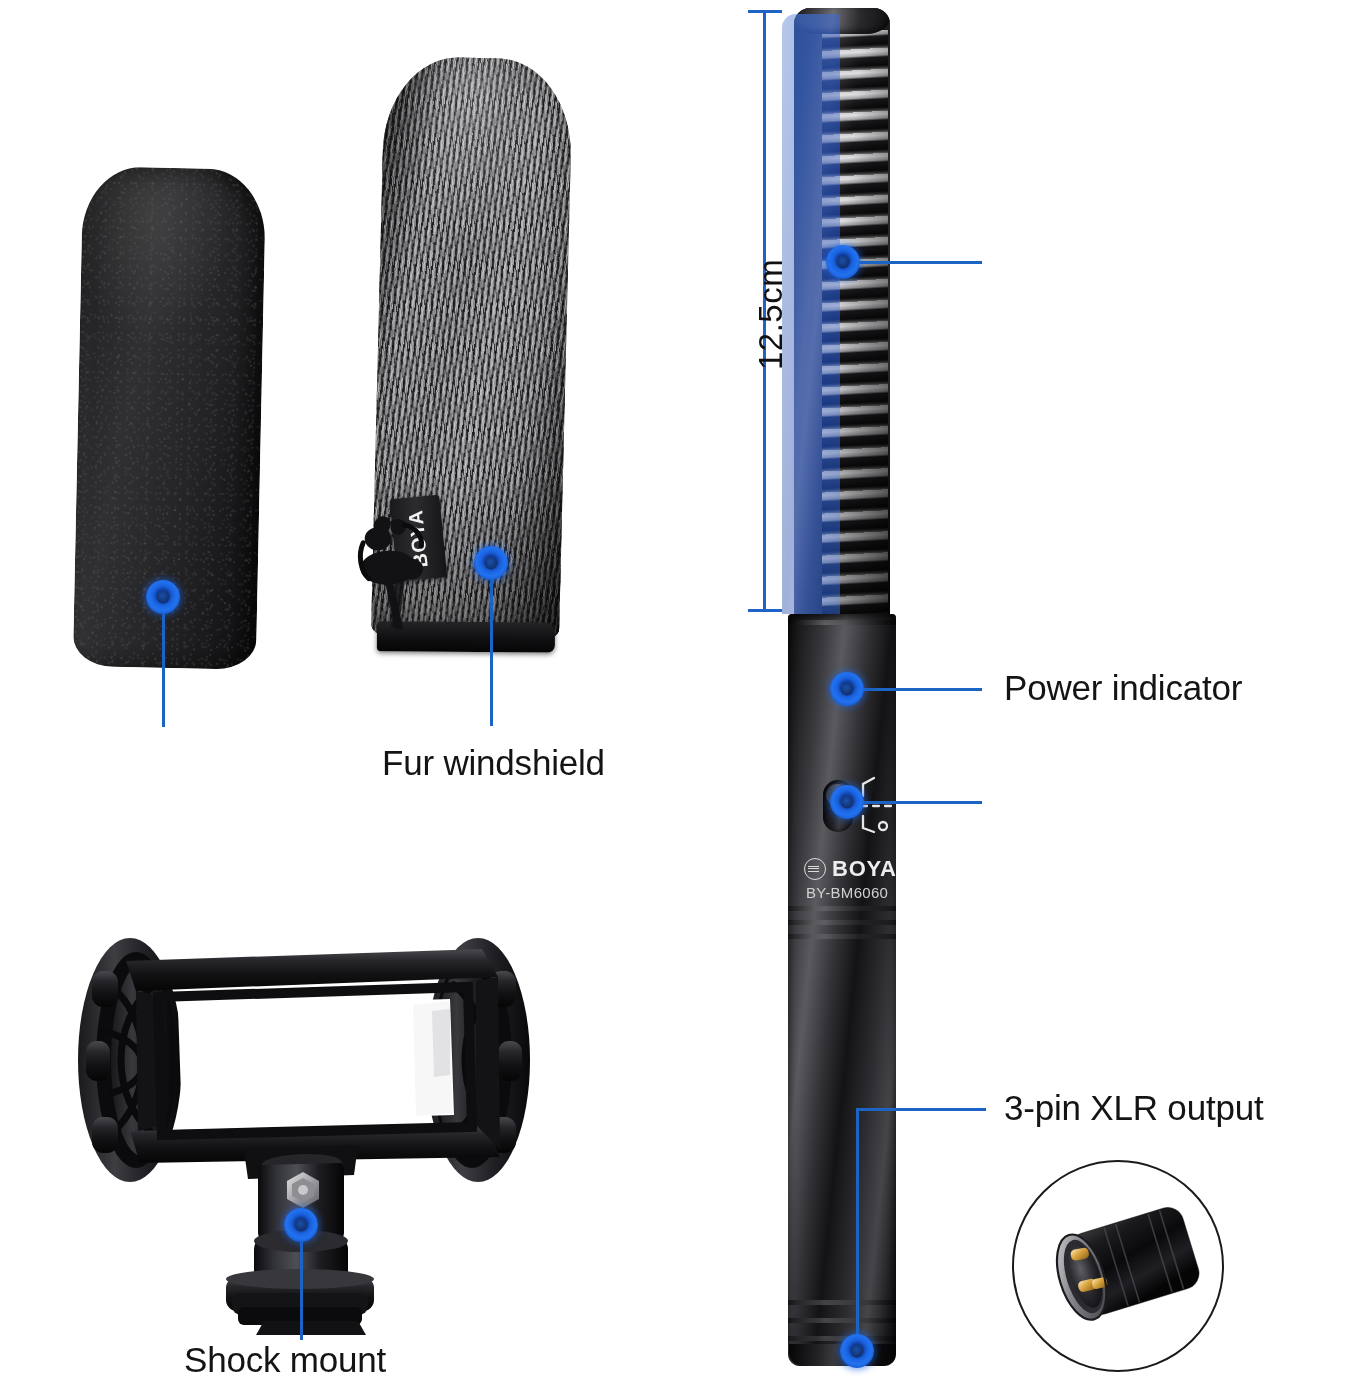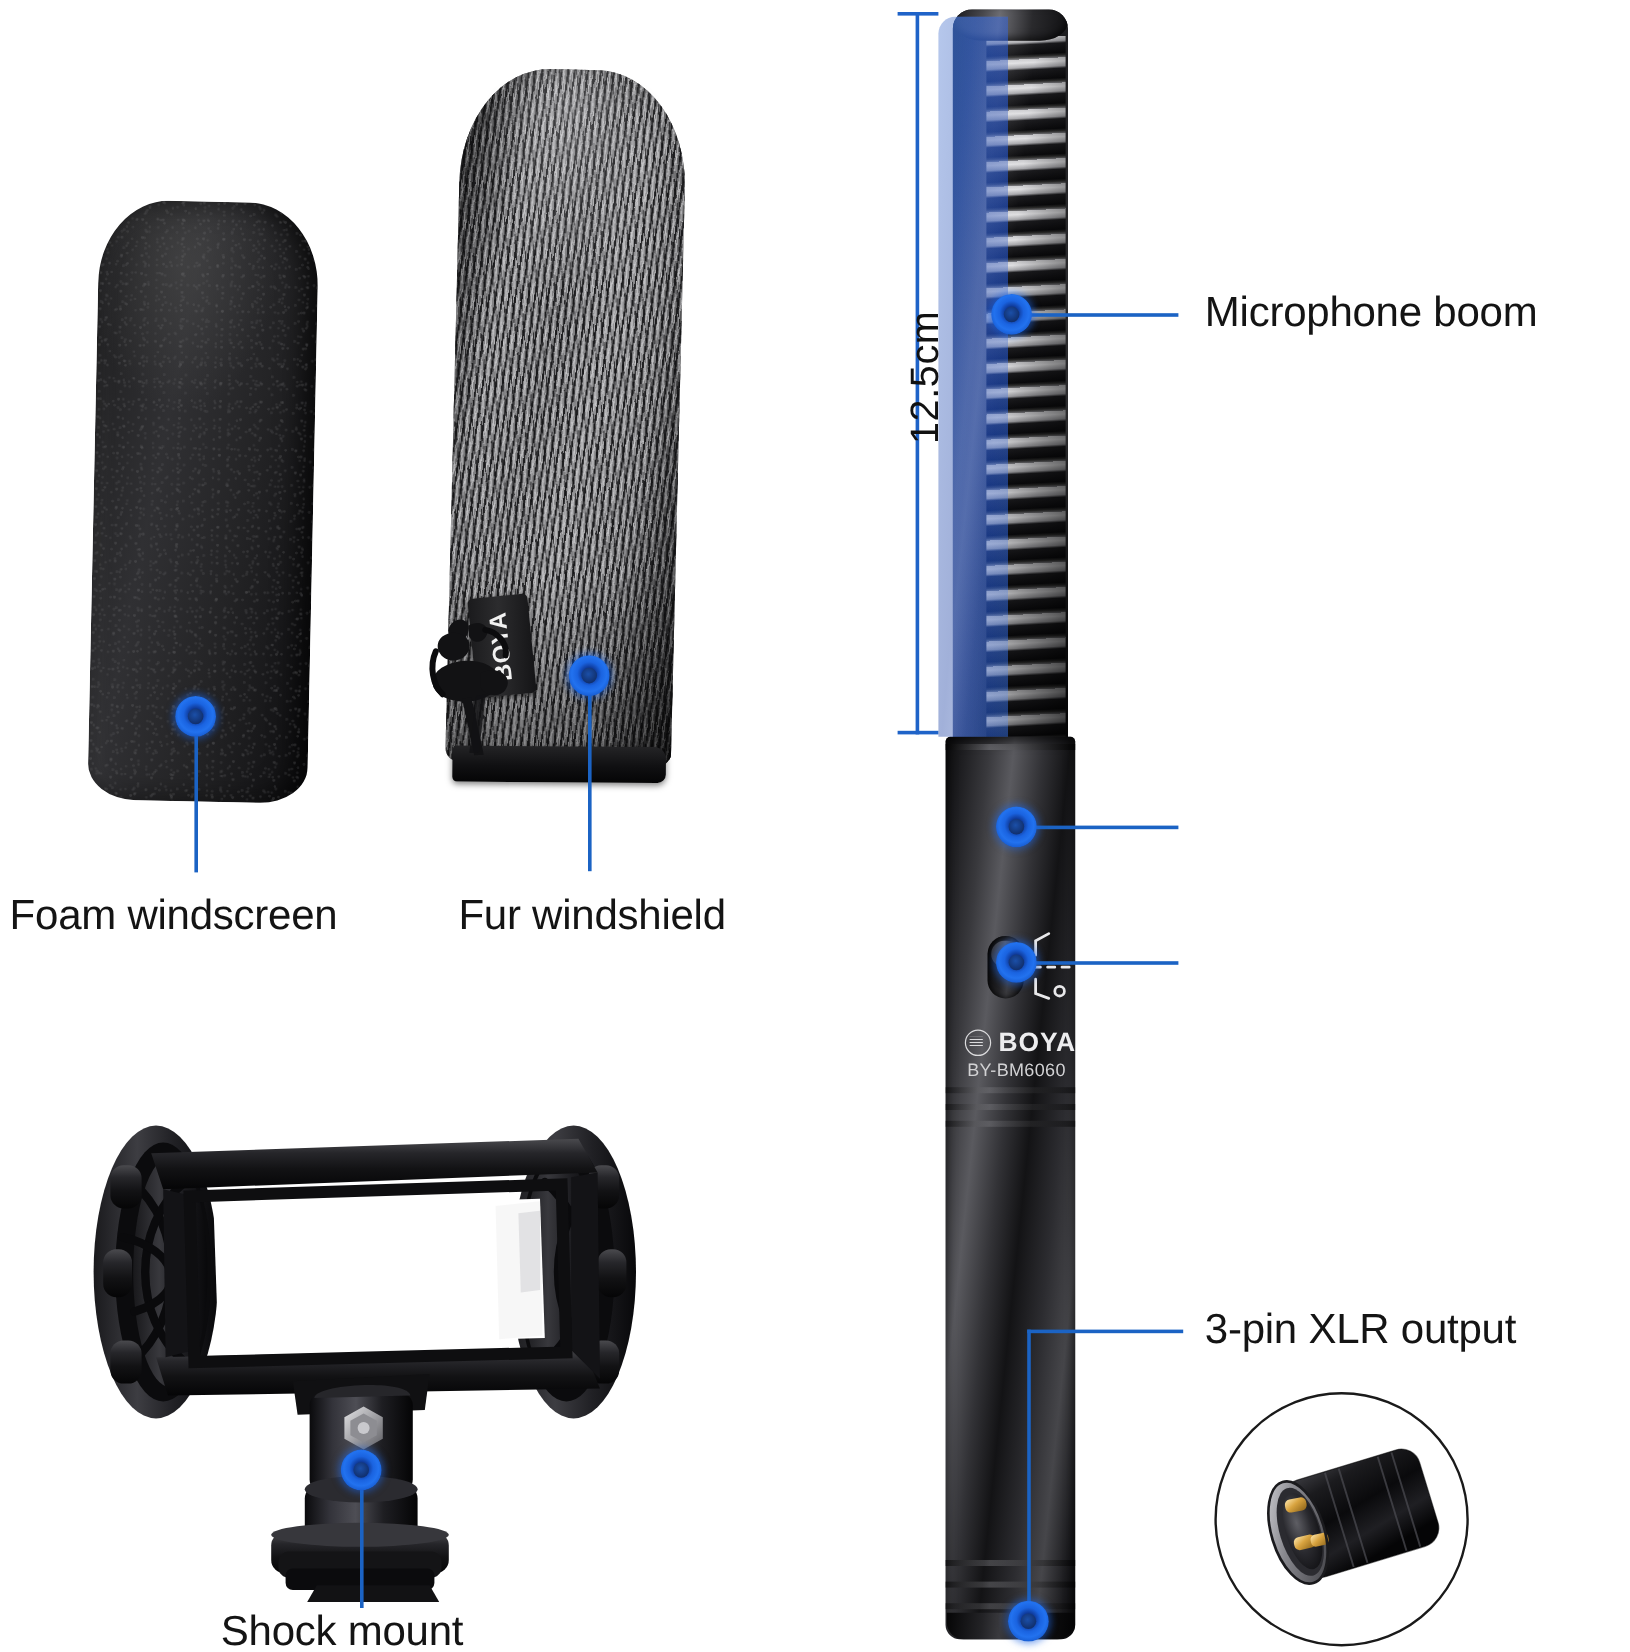--- a/index.html
+++ b/index.html
@@ -361,21 +361,20 @@
 </head>
 <body>
 
 <div id="stage">
 
   <div id="foam-windscreen">
     <div class="grain"></div>
   </div>
   <div class="dot" style="left:146px; top:580px;"></div>
   <div class="lead-v" style="left:162px; top:612px; height:115px;"></div>
-  <div class="callout-label" style="left:8px; top:745px;">Foam windscreen</div>
 
   <div id="fur-windshield">
     <div id="fur-edge-top"></div>
     <div id="fur-body">
       <div class="fur-strands"></div>
       <div class="fur-shade"></div>
     </div>
     <div id="fur-base-strip"></div>
     <div id="fur-boya-tag">
       <span class="tagtext">BOYA</span>
@@ -531,24 +530,24 @@
 
     <div id="mic-brand">
       <span class="logo-mark"></span>
       <span class="brand-word">BOYA</span>
     </div>
     <div id="mic-model">BY-BM6060</div>
   </div>
 
   <div class="dot" style="left:826px; top:245px;"></div>
   <div class="lead-h" style="left:858px; top:261px; width:124px;"></div>
-  <div class="callout-label" style="left:1004px; top:243px;">Microphone boom</div>
 
   <div class="dot" style="left:830px; top:672px;"></div>
   <div class="lead-h" style="left:862px; top:688px; width:120px;"></div>
+  <div class="callout-label" style="left:1004px; top:670px;">Power indicator</div>
 
   <div class="dot" style="left:830px; top:785px;"></div>
   <div class="lead-h" style="left:862px; top:801px; width:120px;"></div>
 
   <div class="dot" style="left:840px; top:1334px;"></div>
   <div class="lead-v" style="left:856px; top:1108px; height:236px;"></div>
   <div class="lead-h" style="left:856px; top:1108px; width:130px;"></div>
   <div class="callout-label" style="left:1004px; top:1090px;">3-pin XLR output</div>
 
   <div id="xlr-detail">

